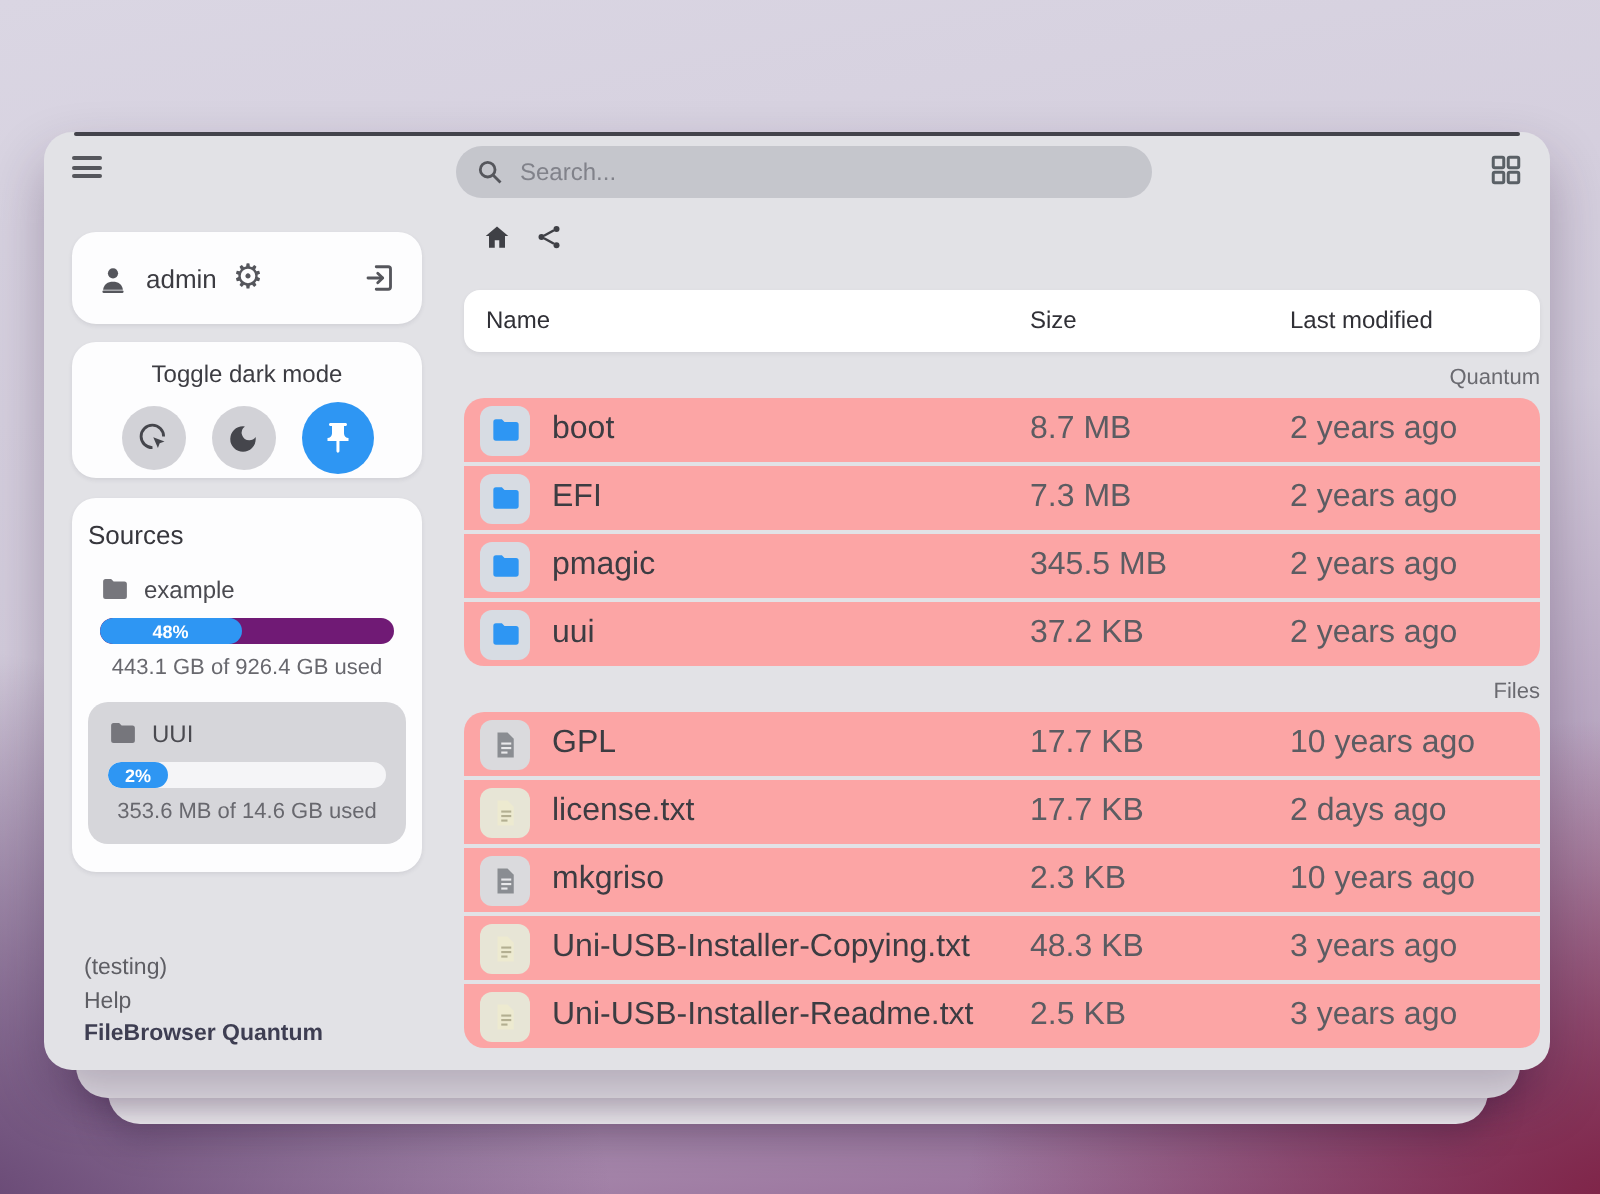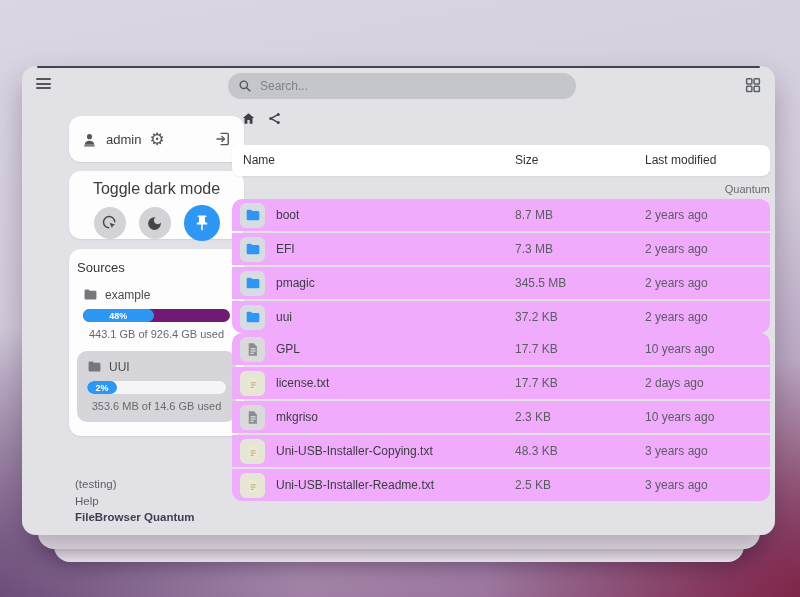--- a/index.html
+++ b/index.html
@@ -23,28 +23,28 @@
   .hamburger span{display:block;height:2px;background:#55565c;margin:0 0 2.6px;border-radius:1px;}
   .searchbox{position:absolute;left:206px;top:7px;width:348px;height:26px;border-radius:13px;
     background:rgba(150,152,162,.38);display:flex;align-items:center;padding:0 10px;box-sizing:border-box;gap:6px;}
   .searchbox svg{flex:0 0 auto;}
   .searchbox input{border:0;outline:0;background:transparent;font-family:"Liberation Sans",sans-serif;
     font-size:12px;color:#4a4a50;width:100%;}
   .searchbox input::placeholder{color:#81828a;}
   .grid-btn{position:absolute;right:13px;top:10px;width:18px;height:18px;cursor:pointer;color:#5a6066;}
 
   
-  .sidebar{position:absolute;top:38px;left:0;width:203px;bottom:0;margin-left:33px;}
+  .sidebar{position:absolute;top:38px;left:0;width:203px;bottom:0;}
   .card{background:#fdfdfe;border-radius:12px;margin:0 14px;box-shadow:0 1px 2px rgba(60,60,80,.10);}
   .user-card{margin-top:12px;height:46px;display:flex;align-items:center;padding:0 12px;box-sizing:border-box;gap:8px;}
   .user-name{font-size:13px;color:#3c3c42;}
   .gear{font-family:"DejaVu Sans",sans-serif;font-size:17px;color:#55565c;line-height:1;cursor:pointer;}
   .spacer{flex:1;}
   .toggle-card{margin-top:9px;height:68px;box-sizing:border-box;padding-top:9px;}
-  .toggle-title{text-align:center;font-size:16px;color:#3c3c42;}
+  .toggle-title{text-align:center;font-size:12px;color:#3c3c42;}
   .toggle-row{display:flex;justify-content:center;align-items:center;gap:13px;margin-top:7px;}
   .tbtn{width:32px;height:32px;border-radius:50%;background:#d2d2d7;display:flex;align-items:center;justify-content:center;color:#45464c;cursor:pointer;}
   .tbtn.active{width:36px;height:36px;background:#2e96f3;color:#fff;}
   .sources-card{margin-top:10px;padding:11px 8px 14px;}
   .sources-title{text-align:left;font-size:13px;color:#36363c;margin-bottom:10px;}
   .src-block{padding:2px 6px 0;border-radius:10px;cursor:pointer;}
   .src-block.highlight{background:#d6d6da;margin-top:11px;padding:8px 10px 10px;}
   .src-head{display:flex;align-items:center;gap:7px;font-size:12px;color:#4a4a50;}
   .src-head svg{color:#76767c;}
   .bar-track{height:13px;border-radius:7px;background:#701a75;margin:7px 0 6px;overflow:hidden;}
@@ -60,21 +60,21 @@
   .content{position:absolute;left:203px;top:38px;right:5px;bottom:0;padding-left:7px;text-align:right;}
   .breadcrumb{height:28px;display:flex;align-items:center;gap:11px;padding-left:9px;color:#3f4046;}
   .breadcrumb .bc-icon{cursor:pointer;display:flex;}
   .header-bar{height:31px;margin-top:13px;background:#fff;border-radius:8px;position:relative;
     font-size:12px;color:#303036;box-shadow:0 1px 2px rgba(60,60,80,.08);}
   .col-name{position:absolute;left:11px;top:8px;cursor:pointer;}
   .col-size{position:absolute;left:283px;top:8px;cursor:pointer;}
   .col-mod{position:absolute;left:413px;top:8px;cursor:pointer;}
   .section-label{height:20px;line-height:21px;font-size:11px;color:#6a6a70;padding-left:5px;margin-top:3px;}
   .rows-group{border-radius:10px;overflow:hidden;display:flex;flex-direction:column;gap:2px;}
-  .frow{height:32px;background:#f0abfc;position:relative;display:flex;align-items:center;padding-left:8px;font-size:12px;cursor:pointer;}
+  .frow{height:32px;background:#fca5a5;position:relative;display:flex;align-items:center;padding-left:8px;font-size:16px;cursor:pointer;}
   .icon-box{width:25px;height:25px;border-radius:6px;display:flex;align-items:center;justify-content:center;margin-right:11px;background:#d7dce3;}
   .icon-box.fi-gray{background:#dadadd;}
   .icon-box.fi-text{background:#e7e5d6;}
   .cell-name{color:#3c3c42;}
   .cell-size{position:absolute;left:283px;color:#5c5c62;}
   .cell-mod{position:absolute;left:413px;color:#5c5c62;}
 </style>
 </head>
 <body>
 
@@ -245,20 +245,21 @@
             <span class="icon-box ">
               <svg width="16" height="16" viewBox="0 0 24 24" fill="#2e96f3">
                 <path d="M2.5 6a2 2 0 0 1 2-2h4.4l2 2h8.6a2 2 0 0 1 2 2v10a2 2 0 0 1-2 2h-15a2 2 0 0 1-2-2z"></path>
               </svg>
             </span>
             <span class="cell-name">uui</span>
             <span class="cell-size">37.2 KB</span>
             <span class="cell-mod">2 years ago</span>
           </div>
         </div>
+        <div class="section-label">Files</div>
         <div class="rows-group">
           <div class="frow">
             <span class="icon-box fi-gray">
               <svg width="15" height="15" viewBox="0 0 24 24">
                 <path d="M6 2h8l5 5v15H6z" fill="#8a8d92"></path>
                 <rect x="9" y="10" width="8" height="1.7" fill="#e9e9eb"></rect>
                 <rect x="9" y="13.6" width="8" height="1.7" fill="#e9e9eb"></rect>
                 <rect x="9" y="17.2" width="5" height="1.7" fill="#e9e9eb"></rect>
               </svg>
             </span>

